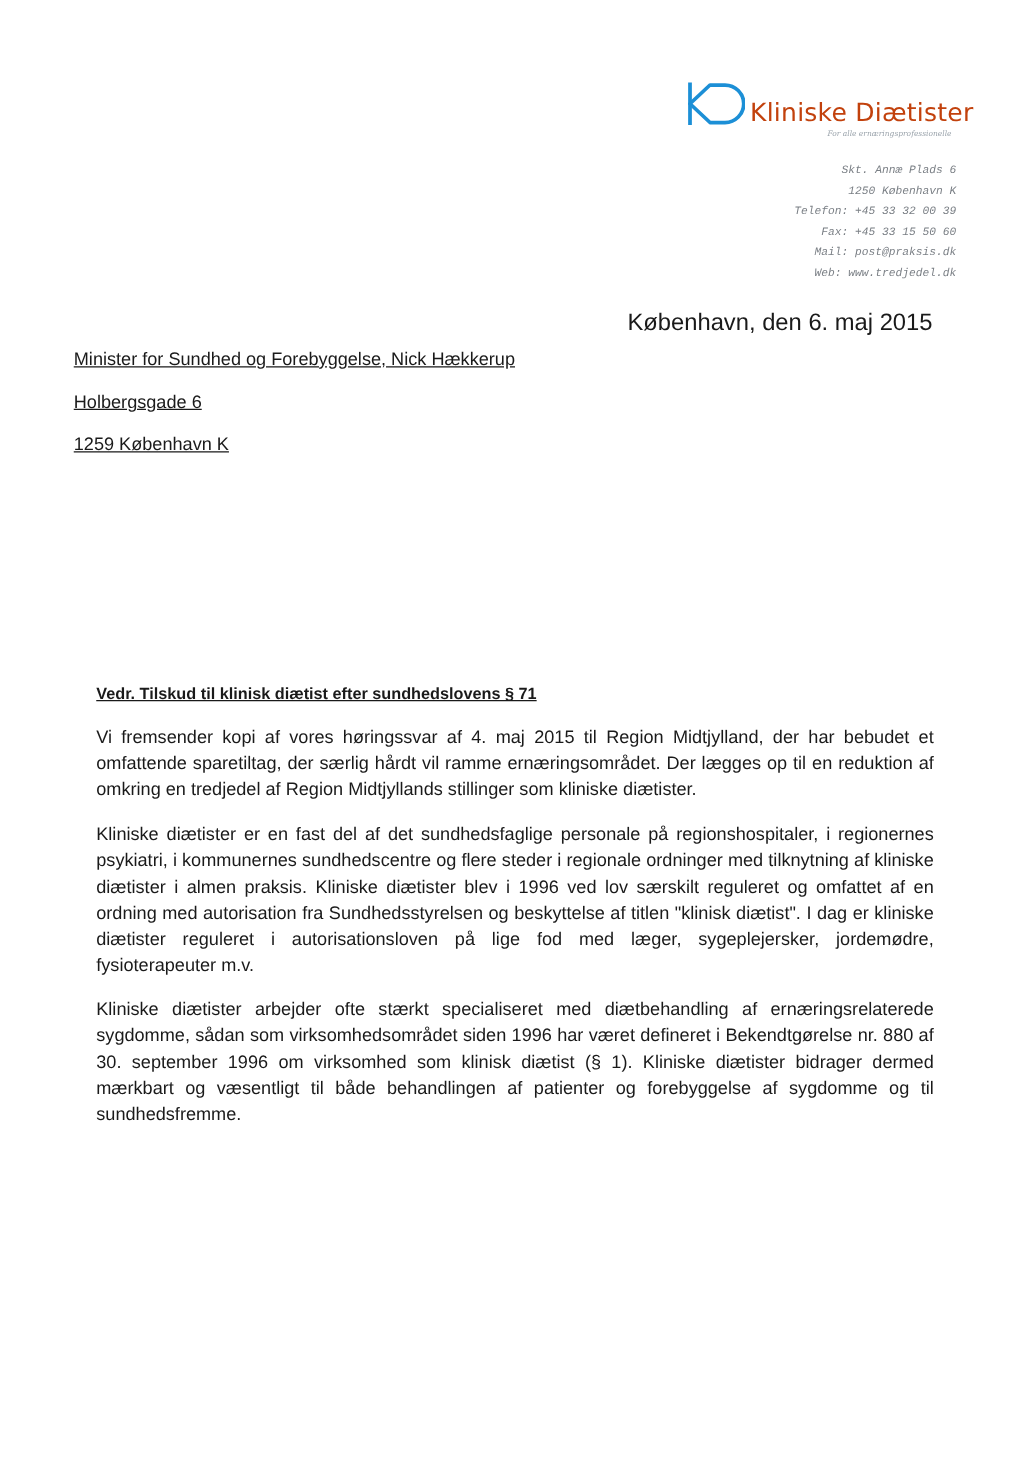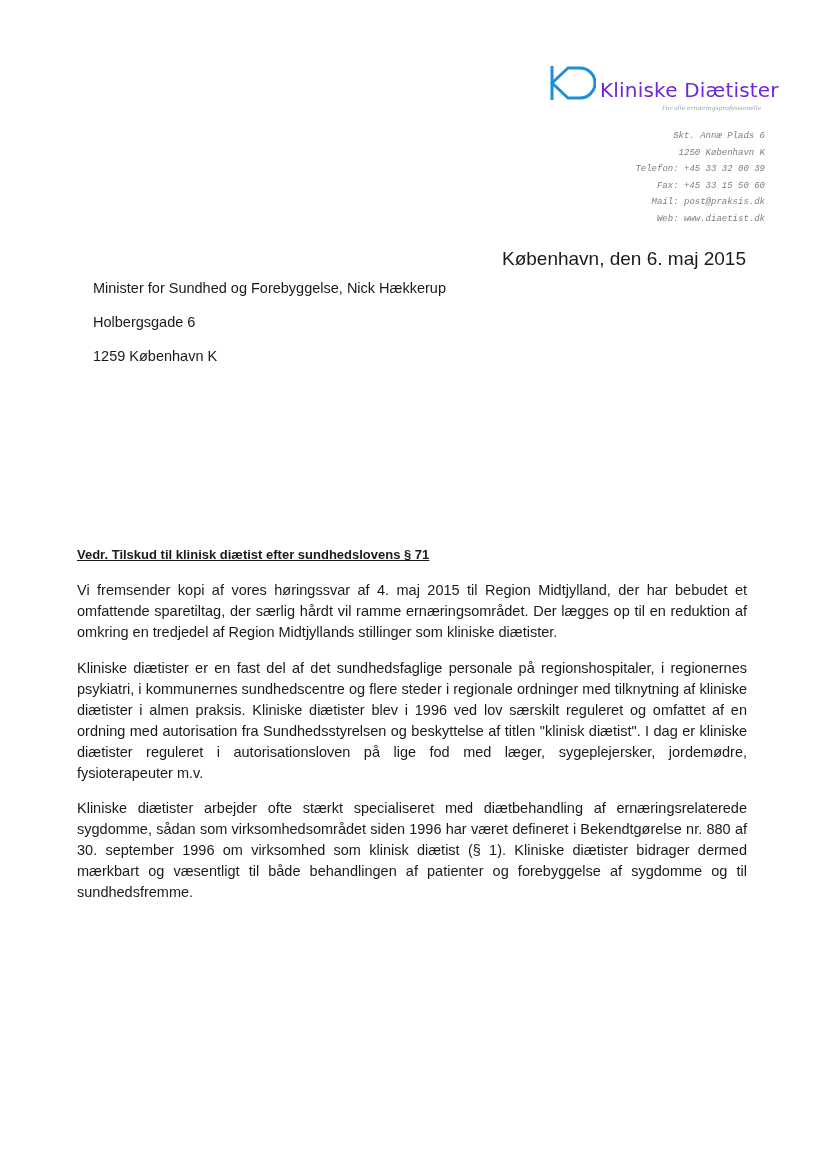--- a/index.html
+++ b/index.html
@@ -2,25 +2,25 @@
 <html><head>
   <meta charset="utf-8">
   <style>
     html, body { margin: 0; padding: 0; }
     body {
       width: 826px; height: 1168px; background: #ffffff; position: relative; overflow: hidden;
       font-family: "Liberation Sans", sans-serif; color: #1a1a1a;
     }
     .logo { position: absolute; left: 548px; top: 64px; width: 230px; height: 50px; }
     .logo svg { position: absolute; left: 0; top: 0; }
-    .logo-name { position: absolute; left: 52px; top: 14px; font-family: "DejaVu Sans", sans-serif; font-size: 20px; color: #6d28d9; letter-spacing: 0.2px; white-space: nowrap; }
+    .logo-name { position: absolute; left: 52px; top: 14px; font-family: "DejaVu Sans", sans-serif; font-size: 20px; color: #c2410c; letter-spacing: 0.2px; white-space: nowrap; }
     .logo-tag { position: absolute; left: 114px; top: 40px; font-family: "DejaVu Serif", serif; font-style: italic; font-size: 6px; color: #9aa3ab; white-space: nowrap; }
     .address { position: absolute; right: 61px; top: 128px; text-align: right; font-family: Liberation Mono, monospace; font-style: italic; font-size: 9px; line-height: 16.5px; color: #7a7f85; }
     .date { position: absolute; right: 80px; top: 248px; font-size: 19px; }
-    .recipient { position: absolute; left: 93px; top: 280px; font-size: 14.5px; }
+    .recipient { position: absolute; left: 59px; top: 280px; font-size: 14.5px; text-decoration: underline; }
     .recipient div { height: 34px; }
     .subject { position: absolute; left: 77px; top: 547px; font-size: 13px; font-weight: bold; text-decoration: underline; }
     .body { position: absolute; left: 77px; top: 580px; width: 670px; font-size: 14.5px; line-height: 21px; }
     .body p { margin: 0 0 14.5px 0; text-align: justify; }
   </style>
 </head>
 <body>
 
 <div class="logo">
   <svg width="48" height="40" viewBox="0 0 48 40">
@@ -30,21 +30,21 @@
   <span class="logo-name">Kliniske Diætister</span>
   <span class="logo-tag">For alle ernæringsprofessionelle</span>
 </div>
 
 <div class="address">
   <div>Skt. Annæ Plads 6</div>
   <div>1250 København K</div>
   <div>Telefon: +45 33 32 00 39</div>
   <div>Fax: +45 33 15 50 60</div>
   <div>Mail: post@praksis.dk</div>
-  <div>Web: www.diaetist.dk</div>
+  <div>Web: www.tredjedel.dk</div>
 </div>
 
 <div class="date">København, den 6. maj 2015</div>
 
 <div class="recipient">
   <div>Minister for Sundhed og Forebyggelse, Nick Hækkerup</div>
   <div>Holbergsgade 6</div>
   <div>1259 København K</div>
 </div>
 

